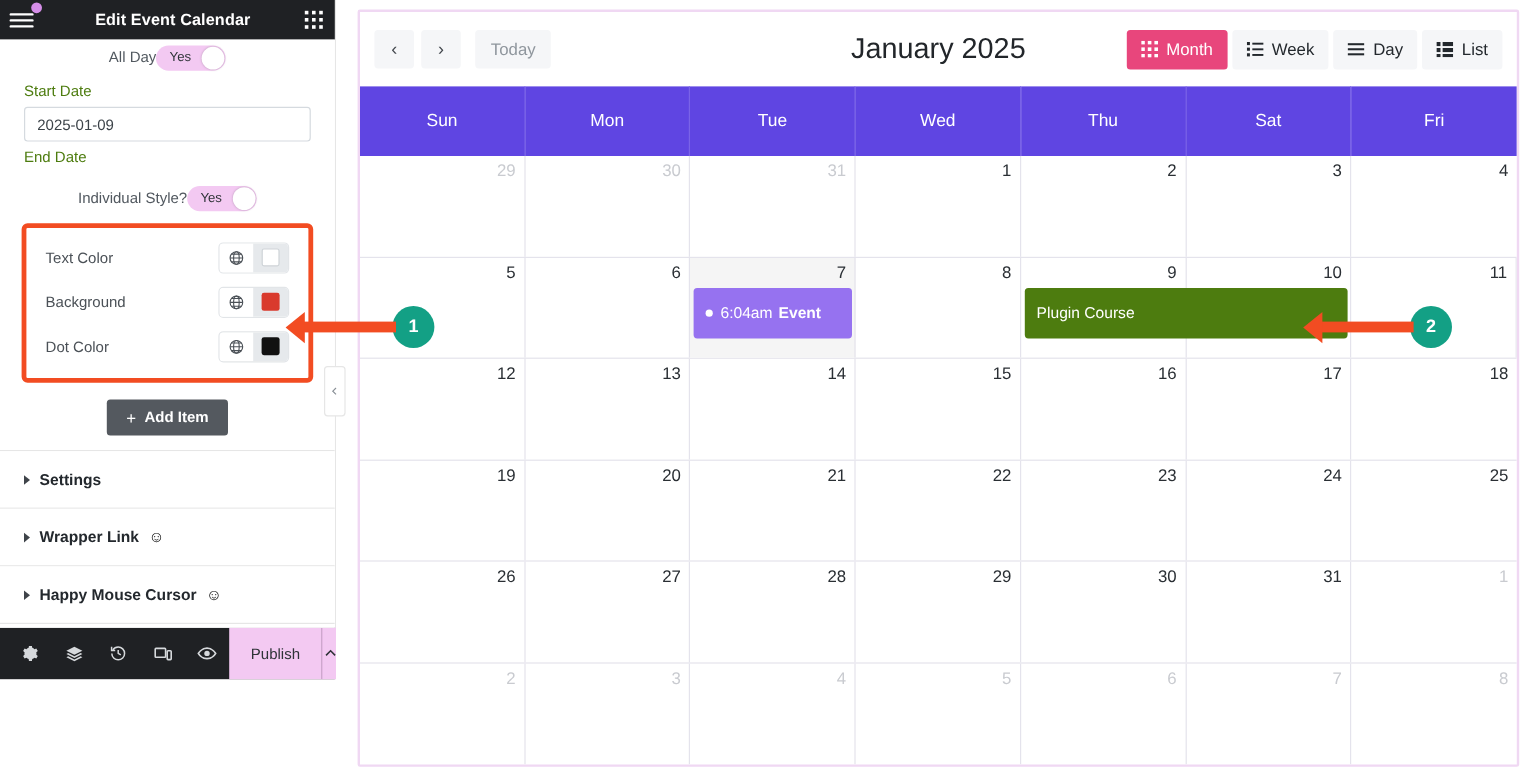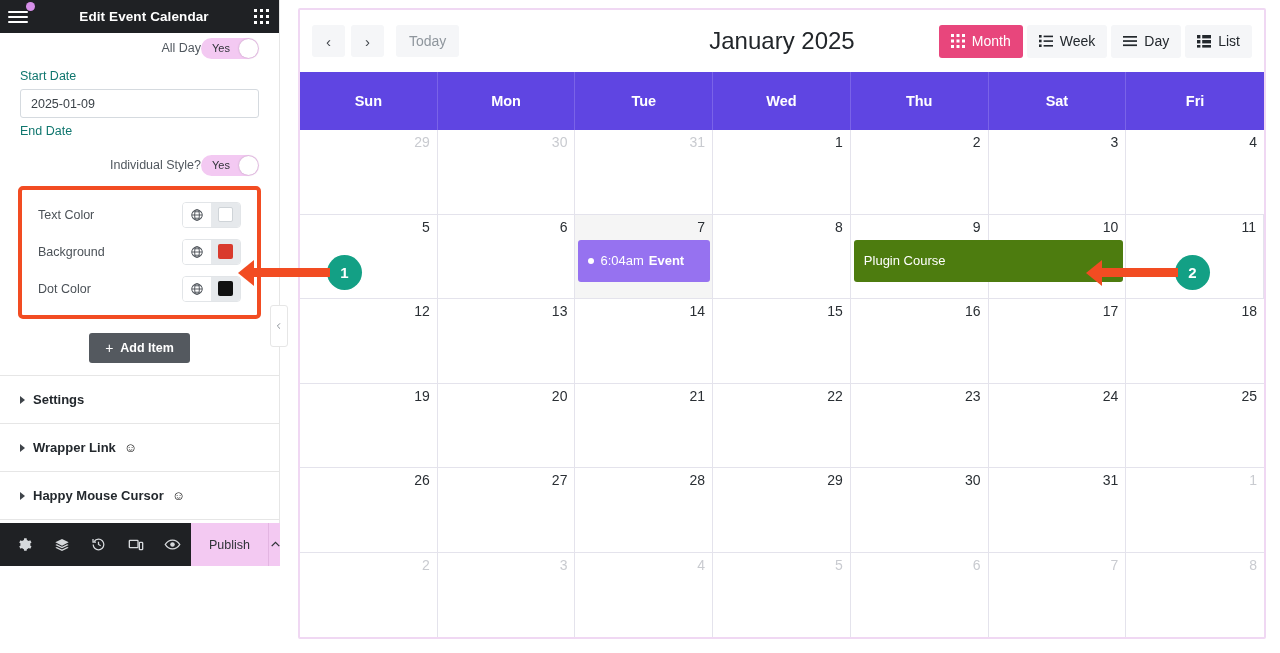--- a/index.html
+++ b/index.html
@@ -34,31 +34,31 @@
     position: absolute; top: -4px; right: -1px;
     width: 9px; height: 9px; border-radius: 50%;
     background: #d58ee8;
   }
   .panel-title { font-size: 13.5px; font-weight: bold; letter-spacing: .1px; color:#fff; }
   .apps-grid { display: grid; grid-template-columns: repeat(3, 3px); grid-template-rows: repeat(3, 3px); gap: 3px; cursor:pointer; }
   .apps-grid span { width: 3px; height: 3px; background: #fff; display:block; }
 
   .panel-body { flex: 1; overflow: hidden; background:#fff; position: relative; }
 
-  .field-row { display: flex; align-items: center; justify-content: flex-end; padding: 0 20px; height: 30px; }
+  .field-row { display: flex; align-items: center; justify-content: center; padding: 0 20px; height: 30px; }
   .field-label { font-size: 12.5px; color: #51585f; }
   .toggle {
     width: 58px; height: 21px; border-radius: 11px;
     background: #f3c9f2; position: relative; display:flex; align-items:center;
     cursor: pointer;
   }
   .toggle .tg-text { font-size: 11px; color: #2f3338; position:absolute; left: 11px; top: 4px; }
   .toggle .knob { position: absolute; right: 1px; top: 1px; width: 19px; height: 19px; border-radius: 50%; background: #fff; box-shadow: 0 0 2px rgba(0,0,0,.25); }
 
-  .stack-label { padding: 0 20px; font-size: 12.5px; color: #0f766e; height: 26px; display:flex; align-items:center; }
+  .stack-label { padding: 0 20px; font-size: 12.5px; color: #4d7c0f; height: 26px; display:flex; align-items:center; }
   .text-input {
     margin: 0 20px; height: 29px; border: 1px solid #d5dadf; border-radius: 3px;
     background: #fff; display: flex; align-items: center; padding: 0 10px;
     font-size: 12.5px; color: #3b4248;
   }
 
   
   .color-box {
     margin: 6px 18px 0 18px;
     border: 4px solid #f24c22; border-radius: 5px;
@@ -142,21 +142,21 @@
   .tb-right { margin-left:auto; display:flex; align-items:center; gap: 4px; z-index: 3; }
   .view-btn {
     height: 33px; padding: 0 12px; border-radius: 3px; background: #f5f6f8;
     display:flex; align-items:center; gap: 7px; font-size: 14px; color: #23282d; cursor:pointer;
   }
   .view-btn.active { background: #e8467c; color: #fff; }
   .vb-icon { display:flex; align-items:center; justify-content:center; }
 
   .week-head { display: grid; grid-template-columns: repeat(7, 1fr); flex: 0 0 58px; }
   .wh-cell {
-    background: #5f45e2; color:#fff; font-size: 14.5px; font-weight: bold;
+    background: #5f45e2; color:#fff; font-size: 14.5px; font-weight: normal;
     display:flex; align-items:center; justify-content:center;
     border-right: 1px solid #7a63e8;
   }
   .wh-cell:last-child { border-right: none; }
 
   .cal-grid { flex: 1; display: grid; grid-template-rows: repeat(6, 1fr); }
   .cal-week { display: grid; grid-template-columns: repeat(7, 1fr); border-bottom: 1px solid #e4e3ec; position: relative; }
   .cal-week:last-child { border-bottom: none; }
   .cal-cell { border-right: 1px solid #e4e3ec; position: relative; padding: 4px 7px 0 0; }
   .cal-cell:last-child { border-right: none; }

